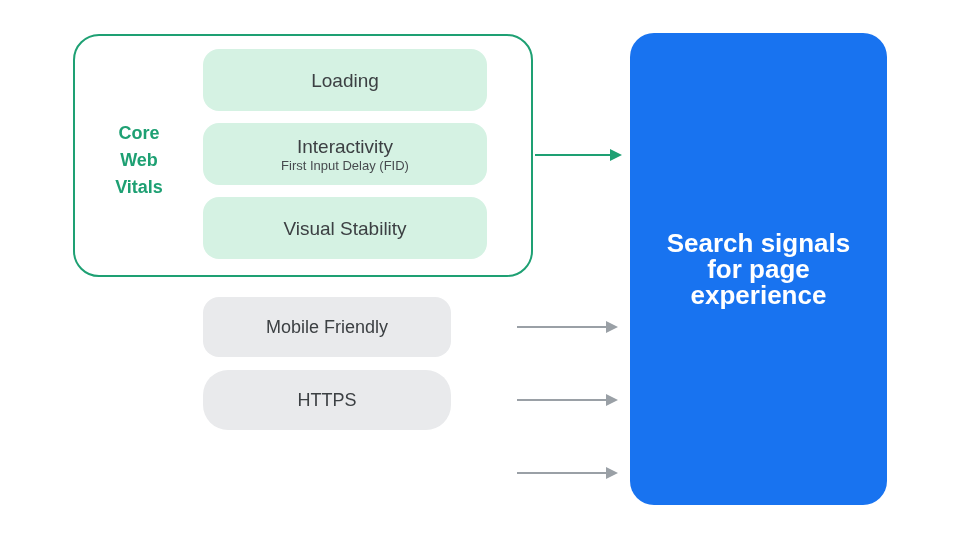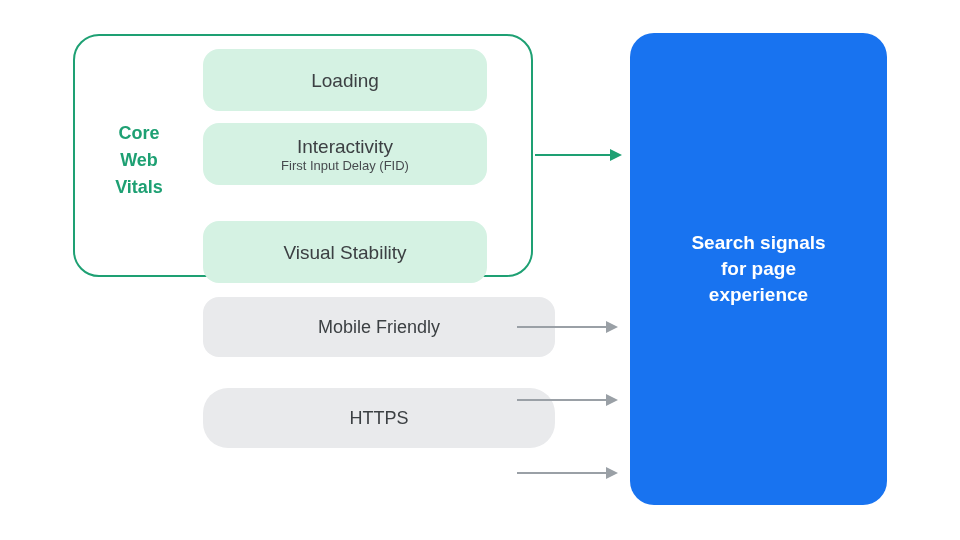--- a/index.html
+++ b/index.html
@@ -50,51 +50,51 @@
     background: #D5F2E3;
     border-radius: 16px;
     display: flex;
     flex-direction: column;
     align-items: center;
     justify-content: center;
     text-align: center;
   }
   .card.c0 { top: 49px; }
   .card.c1 { top: 123px; }
-  .card.c2 { top: 197px; margin-top: 24px; }
+  .card.c2 { top: 197px; }
   .card .title {
     color: #3C4043;
     font-size: 19px;
     font-weight: 500;
     line-height: 23px;
   }
   .card .subtitle {
     color: #474B4F;
     font-size: 13px;
     line-height: 16px;
   }
 
   
   .gray-box {
     position: absolute;
     left: 203px;
-    width: 352px;
+    width: 248px;
     height: 60px;
     background: #E9EAEC;
     border-radius: 16px;
     display: flex;
     align-items: center;
     justify-content: center;
     color: #3C4043;
     font-size: 18px;
     line-height: 22px;
     text-align: center;
   }
   .gray-box.g0 { top: 297px; }
-  .gray-box.g1 { top: 388px; border-radius: 25px; }
+  .gray-box.g1 { top: 370px; border-radius: 25px; }
   .gray-box.g2 { top: 443px; }
 
   
   .arrow { position: absolute; }
   .arrow .shaft {
     position: absolute;
     left: 0;
     top: 5px;
     height: 2px;
   }
@@ -124,21 +124,21 @@
     top: 33px;
     width: 257px;
     height: 472px;
     background: #1873F0;
     border-radius: 24px;
     display: flex;
     align-items: center;
     justify-content: center;
     text-align: center;
     color: #ffffff;
-    font-size: 19px;
+    font-size: 26px;
     font-weight: 700;
     line-height: 26px;
   }
   .result-box span { display: block; }
 </style>
 </head>
 <body>
 
 <div class="stage">
 

